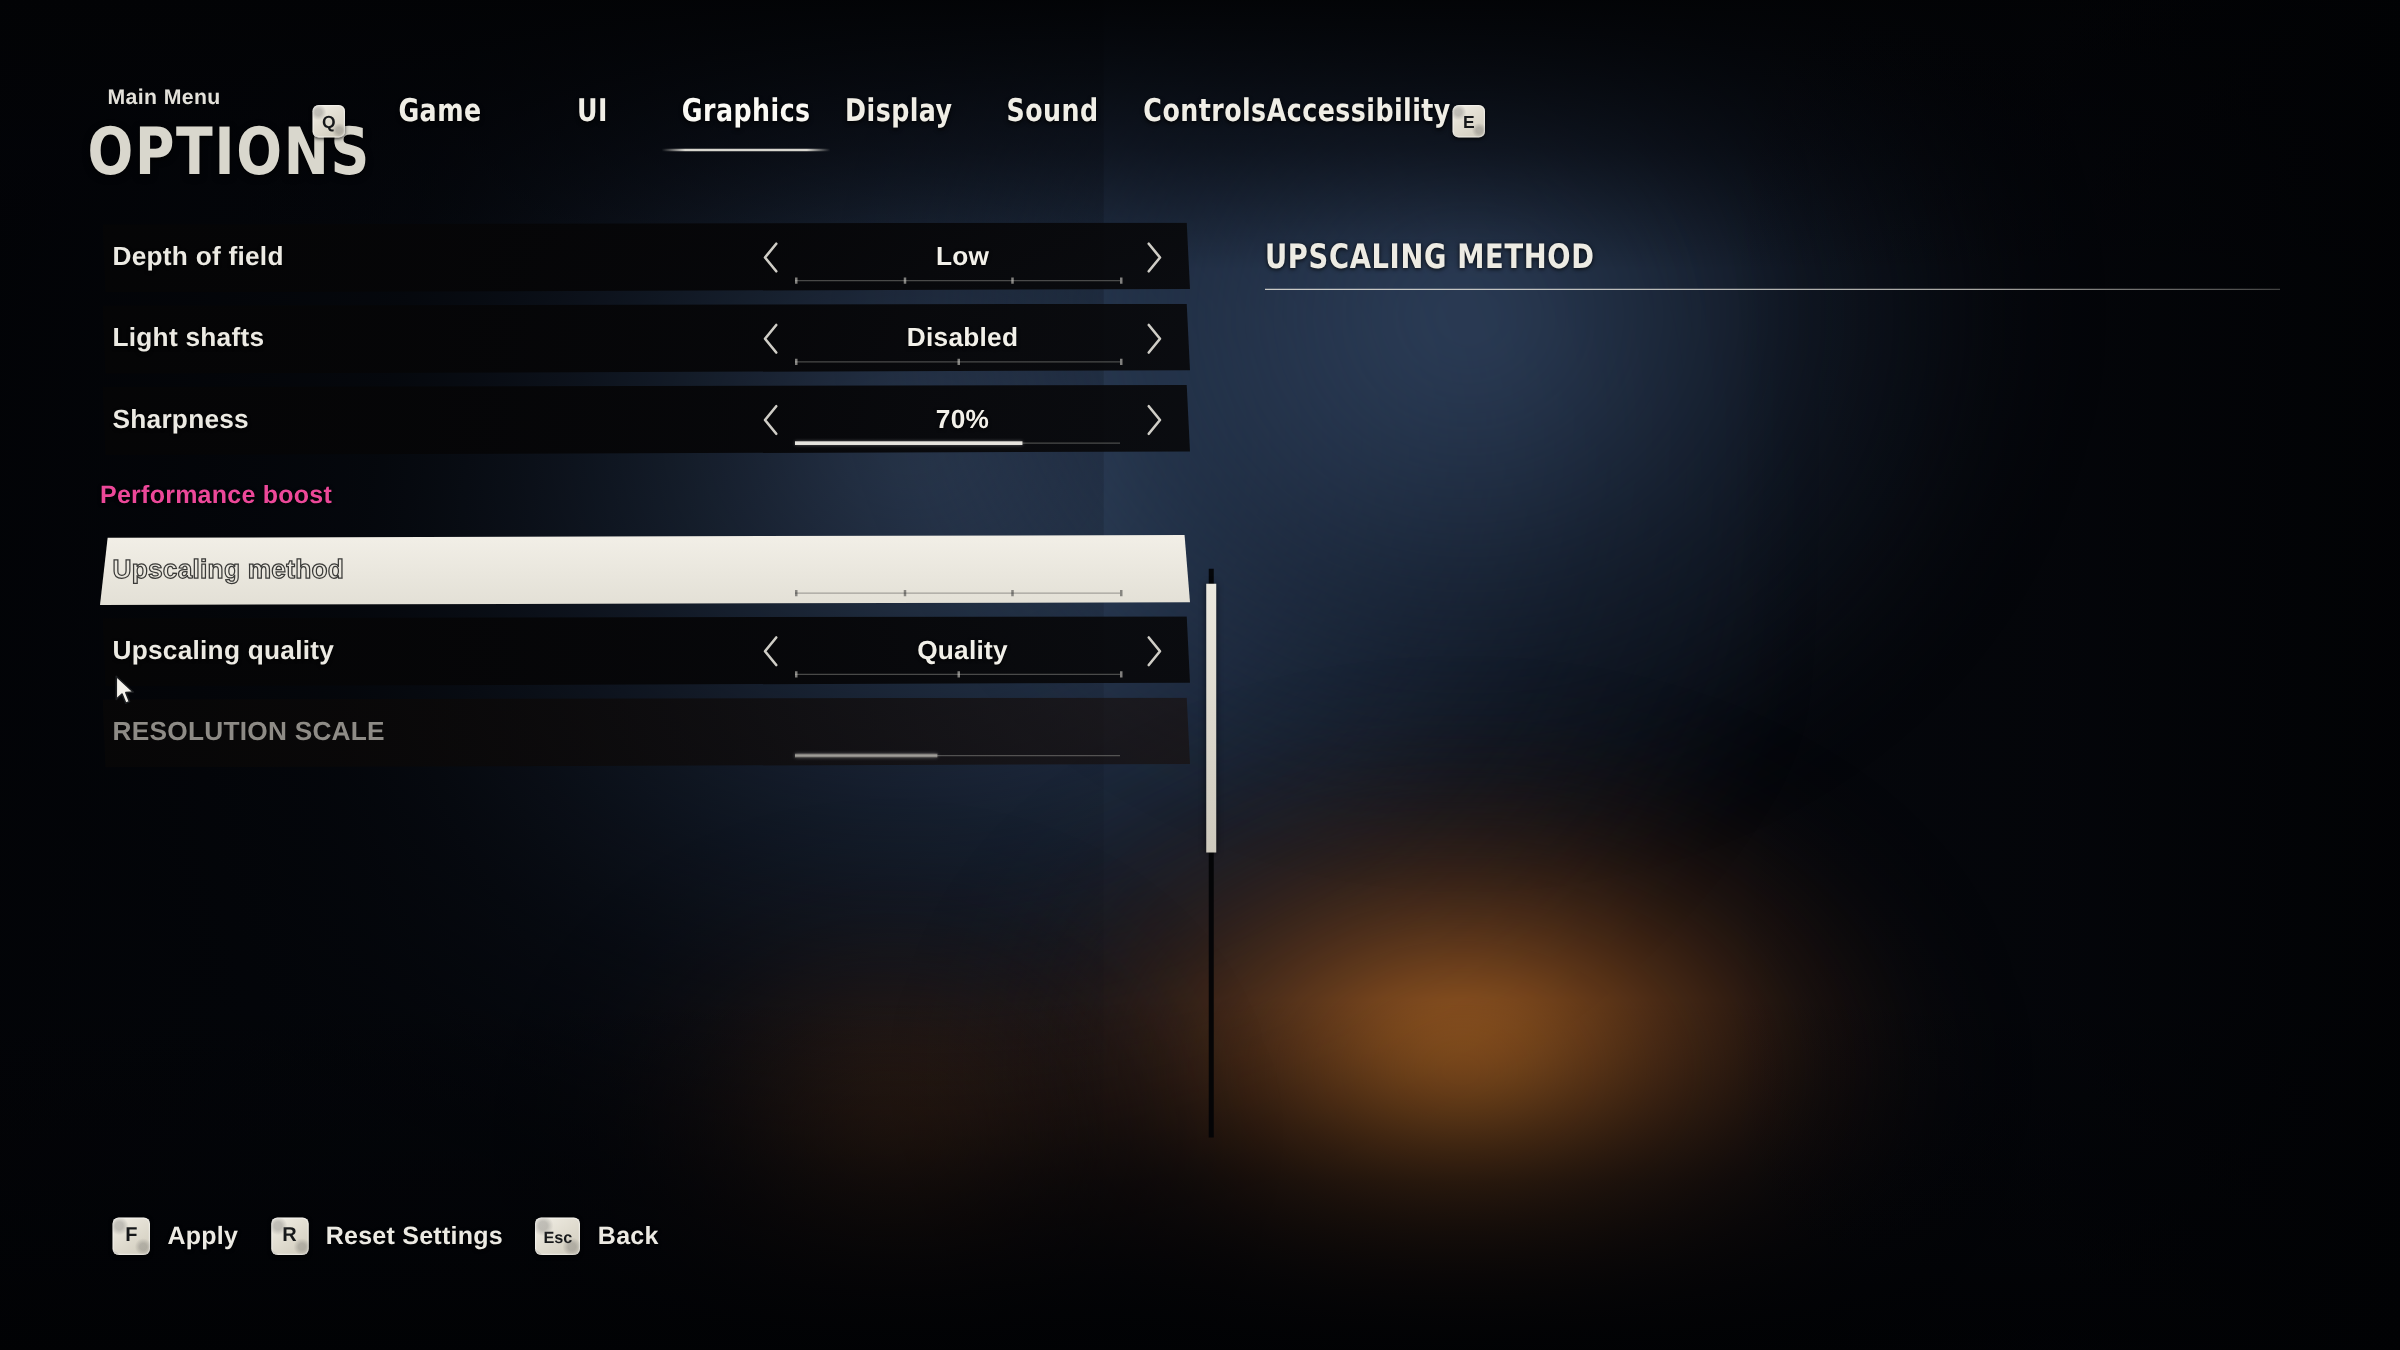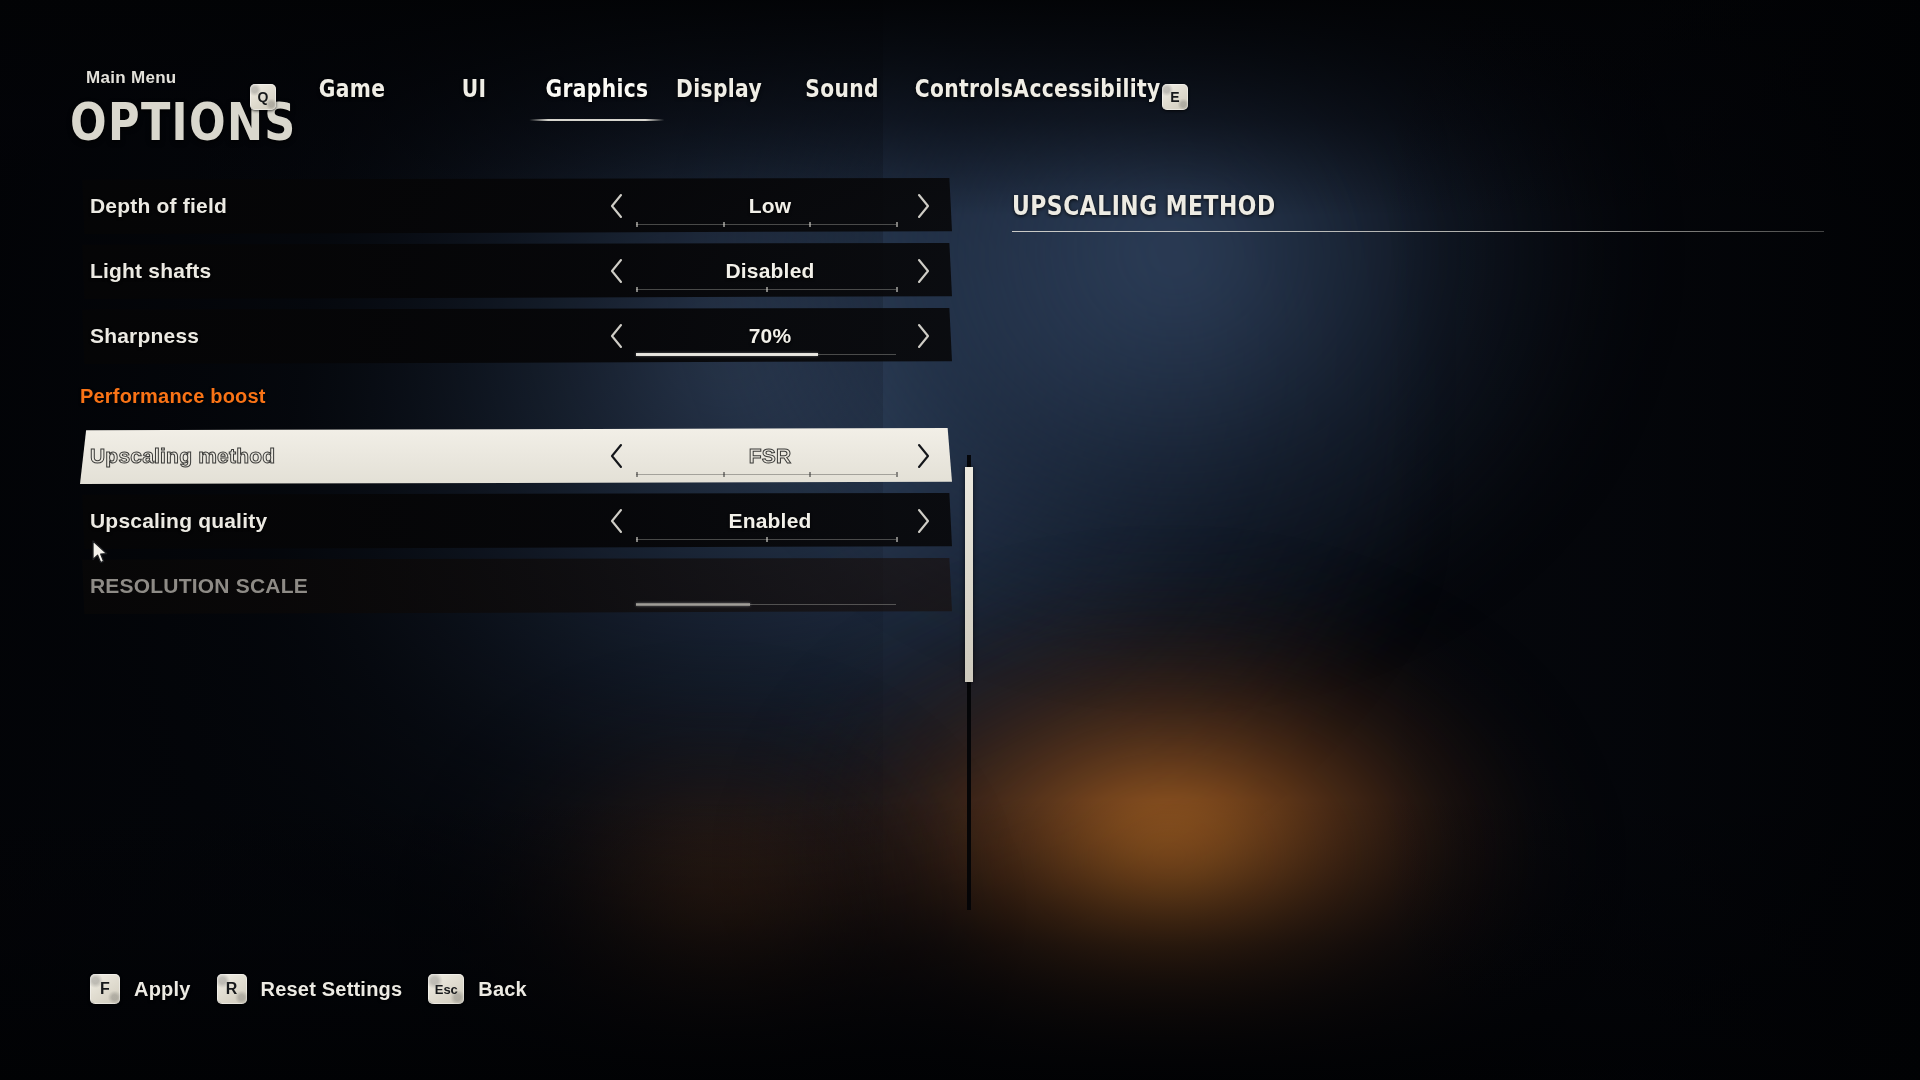--- a/index.html
+++ b/index.html
@@ -153,21 +153,21 @@
     box-shadow:0 0 3px rgba(255,255,255,0.35);
   }
   .meter .tick {
     position:absolute; top:0; width:2px; height:5px;
     background:rgba(226,224,216,0.55);
   }
 
   
   .row.section { background:none; }
   .row.section .rowbg { background:none; }
-  .row.section .label { font-size:20px; font-weight:600; color:#f97316; margin-left:0; }
+  .row.section .label { font-size:20px; font-weight:600; color:#ec4899; margin-left:0; }
 
   
   .row.disabled .rowbg {
     background:linear-gradient(90deg, rgba(8,7,7,0.82) 0%, rgba(14,10,9,0.74) 58%, rgba(24,14,10,0.62) 100%);
   }
   .row.disabled .label { color:#8e8b86; text-shadow:none; }
   .row.disabled .value { color:#a5a29c; text-shadow:none; }
   .row.disabled .chev { color:#77746f; }
   .row.disabled .meter .fill { background:rgba(214,210,202,0.6); }
 
@@ -335,51 +335,38 @@
         <div class="fill" style="width: 70%;"></div>
       </div>
     </div>
     <div class="row section" style="top: 208px;">
       <div class="rowbg"></div>
       <div class="label">Performance boost</div>
     </div>
     <div class="row selected" style="top: 268px;">
       <div class="rowbg"></div>
       <div class="label">Upscaling method</div>
-      <div class="ctrl">
-        <div class="chev">
-          <svg width="16" height="26" viewBox="0 0 16 26">
-            <path d="M12 2 L3 13 L12 24" fill="none" stroke="currentColor" stroke-width="2.1" stroke-linecap="round" stroke-linejoin="round"></path>
-          </svg>
-        </div>
-        <div class="value">FSR</div>
-        <div class="chev">
-          <svg width="16" height="26" viewBox="0 0 16 26">
-            <path d="M4 2 L13 13 L4 24" fill="none" stroke="currentColor" stroke-width="2.1" stroke-linecap="round" stroke-linejoin="round"></path>
-          </svg>
-        </div>
-      </div>
       <div class="meter">
         <div class="track"></div>
         <div class="tick" style="left: 0%;"></div>
         <div class="tick" style="left: 33.3333%;"></div>
         <div class="tick" style="left: 66.6667%;"></div>
         <div class="tick" style="left: 100%;"></div>
       </div>
     </div>
     <div class="row" style="top: 333px;">
       <div class="rowbg"></div>
       <div class="label">Upscaling quality</div>
       <div class="ctrl">
         <div class="chev">
           <svg width="16" height="26" viewBox="0 0 16 26">
             <path d="M12 2 L3 13 L12 24" fill="none" stroke="currentColor" stroke-width="2.1" stroke-linecap="round" stroke-linejoin="round"></path>
           </svg>
         </div>
-        <div class="value">Enabled</div>
+        <div class="value">Quality</div>
         <div class="chev">
           <svg width="16" height="26" viewBox="0 0 16 26">
             <path d="M4 2 L13 13 L4 24" fill="none" stroke="currentColor" stroke-width="2.1" stroke-linecap="round" stroke-linejoin="round"></path>
           </svg>
         </div>
       </div>
       <div class="meter">
         <div class="track"></div>
         <div class="tick" style="left: 0%;"></div>
         <div class="tick" style="left: 50%;"></div>

